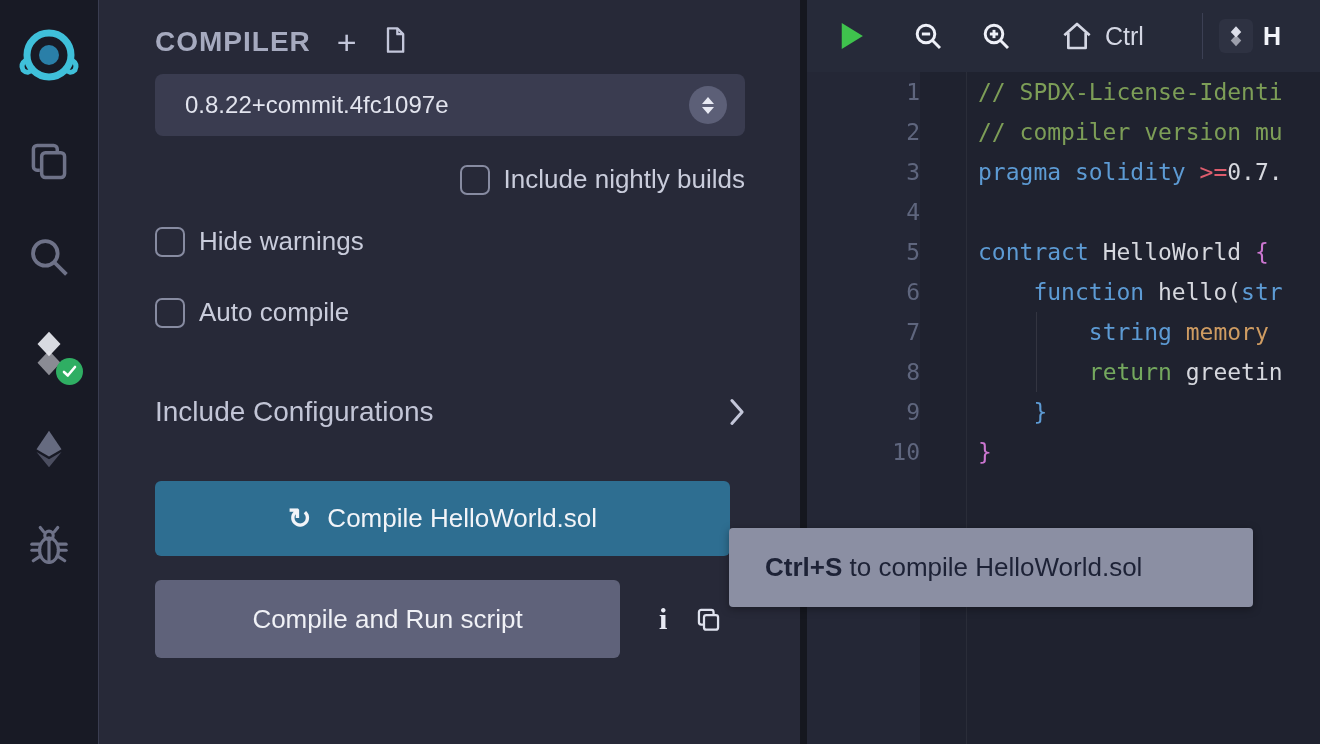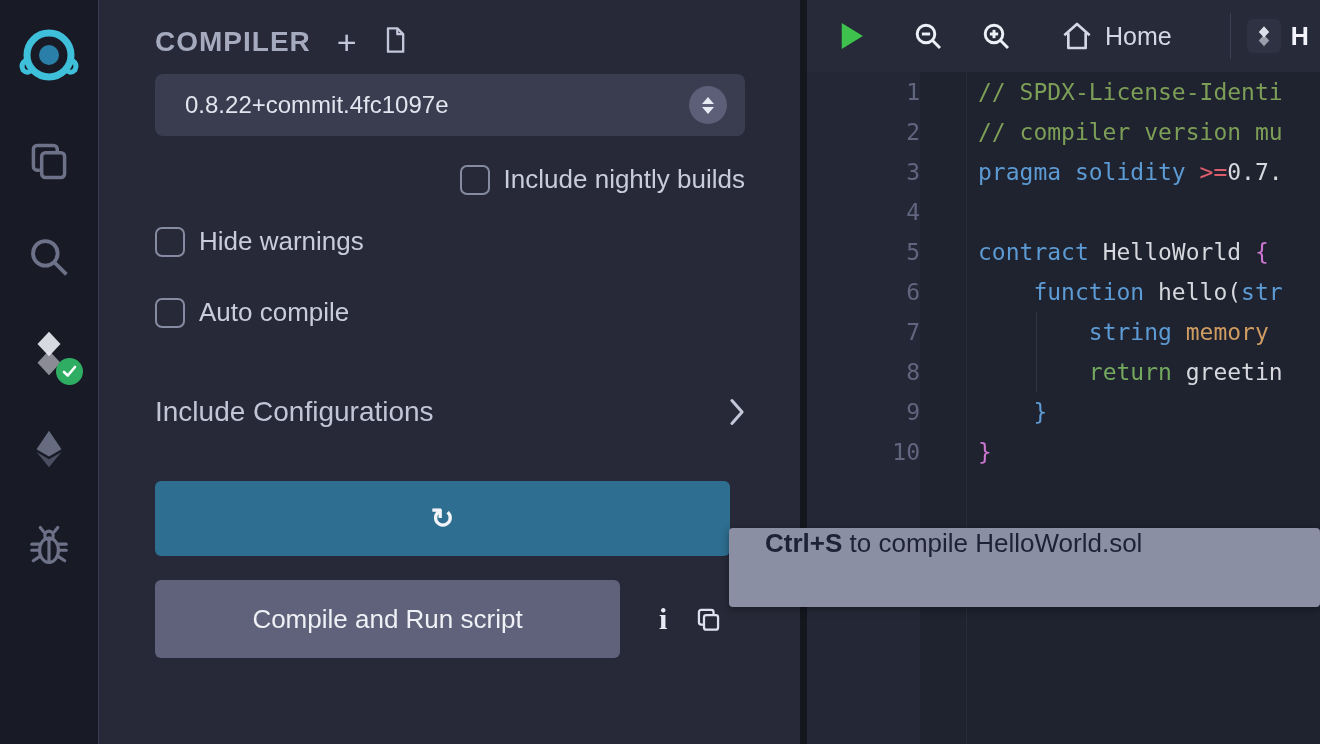--- a/index.html
+++ b/index.html
@@ -45,22 +45,22 @@
                  border:none; border-radius:6px; color:#f2f4f8; font-size:26px; font-weight:500;
                  font-family:"Liberation Sans",sans-serif; display:flex; align-items:center; justify-content:center; gap:16px; cursor:pointer; }
   .refresh-glyph { font-size:28px; font-weight:700; }
   .run-row { margin:24px 0 12px 56px; display:flex; align-items:center; }
   .run-btn { width:465px; height:78px; background:#5f627a; border:none; border-radius:6px; color:#f0f1f6;
              font-size:26px; font-weight:500; font-family:"Liberation Sans",sans-serif; cursor:pointer; }
   .info-glyph { margin-left:39px; font-family:"Liberation Serif",serif; font-weight:700; font-size:30px; color:#e8eaf4; }
   .copy-icon-btn { margin-left:28px; color:#dfe2ee; cursor:pointer; display:flex; }
 
   
-  .tooltip { position:absolute; left:729px; top:528px; width:591px; height:79px; background:#8b8fa3;
-             border-radius:4px; display:flex; align-items:flex-start; padding-left:36px; z-index:10;
+  .tooltip { position:absolute; left:729px; top:528px; width:524px; height:79px; background:#8b8fa3;
+             border-radius:4px; display:flex; align-items:center; padding-left:36px; z-index:10;
              font-size:26px; color:#1d2236; box-shadow:0 2px 8px rgba(0,0,0,0.35); }
   .tooltip b { font-weight:700; margin-right:0; }
 
   
   .splitter { width:7px; flex:none; background:#15171f; cursor:col-resize; }
 
   
   .editor { flex:1; display:flex; flex-direction:column; min-width:0; }
   .etoolbar { height:72px; flex:none; background:#262a39; display:flex; align-items:center; padding-left:30px; }
   .tb-icon { display:flex; align-items:center; justify-content:center; cursor:pointer; color:#eef0f8; }
@@ -189,20 +189,21 @@
 
     <div class="advanced-row">
       <span class="advanced-label">Include Configurations</span>
       <svg width="16" height="28" viewBox="0 0 12 22" fill="none" stroke="#c3c6d9" stroke-width="2.4" stroke-linecap="round" stroke-linejoin="round">
         <path d="M2 2 L10 11 L2 20"></path>
       </svg>
     </div>
 
     <button class="compile-btn">
       <span class="refresh-glyph">↻</span>
+      <span>Compile HelloWorld.sol</span>
     </button>
 
     <div class="run-row">
       <button class="run-btn">Compile and Run script</button>
       <span class="info-glyph">i</span>
       <span class="copy-icon-btn">
         <svg width="27" height="27" viewBox="0 0 24 24" fill="none" stroke="currentColor" stroke-width="2">
           <rect x="8" y="8" width="12.5" height="13" rx="2"></rect>
           <path d="M16.5 8 V5.5 a2 2 0 0 0 -2 -2 H5.5 a2 2 0 0 0 -2 2 v9 a2 2 0 0 0 2 2 h2"></path>
         </svg>
@@ -232,21 +233,21 @@
             <line x1="15.4" y1="15.4" x2="21" y2="21"></line>
             <line x1="7.4" y1="10.5" x2="13.6" y2="10.5"></line>
             <line x1="10.5" y1="7.4" x2="10.5" y2="13.6"></line>
         </svg>
       </span>
       <span class="tab-home">
         <svg width="32" height="30" viewBox="0 0 24 22" fill="none" stroke="#d4d7e4" stroke-width="2" stroke-linejoin="round">
           <path d="M2.5 10.5 L12 2 L21.5 10.5"></path>
             <path d="M5.5 8.5 V20 H18.5 V8.5"></path>
         </svg>
-        <span>Home</span>
+        <span>Ctrl</span>
       </span>
       <span class="tab-divider"></span>
       <span class="tab-file">
         <span class="file-tile">
           <svg width="18" height="22" viewBox="0 0 24 28">
             <path d="M12 1 L5 8.5 L12 16 L19 8.5 Z" fill="currentColor" opacity="0.95"></path>
             <path d="M12 12.5 L5 20 L12 27.5 L19 20 Z" fill="currentColor" opacity="0.6"></path>
           </svg>
         </span>
         <span class="tab-file-label">H</span>

